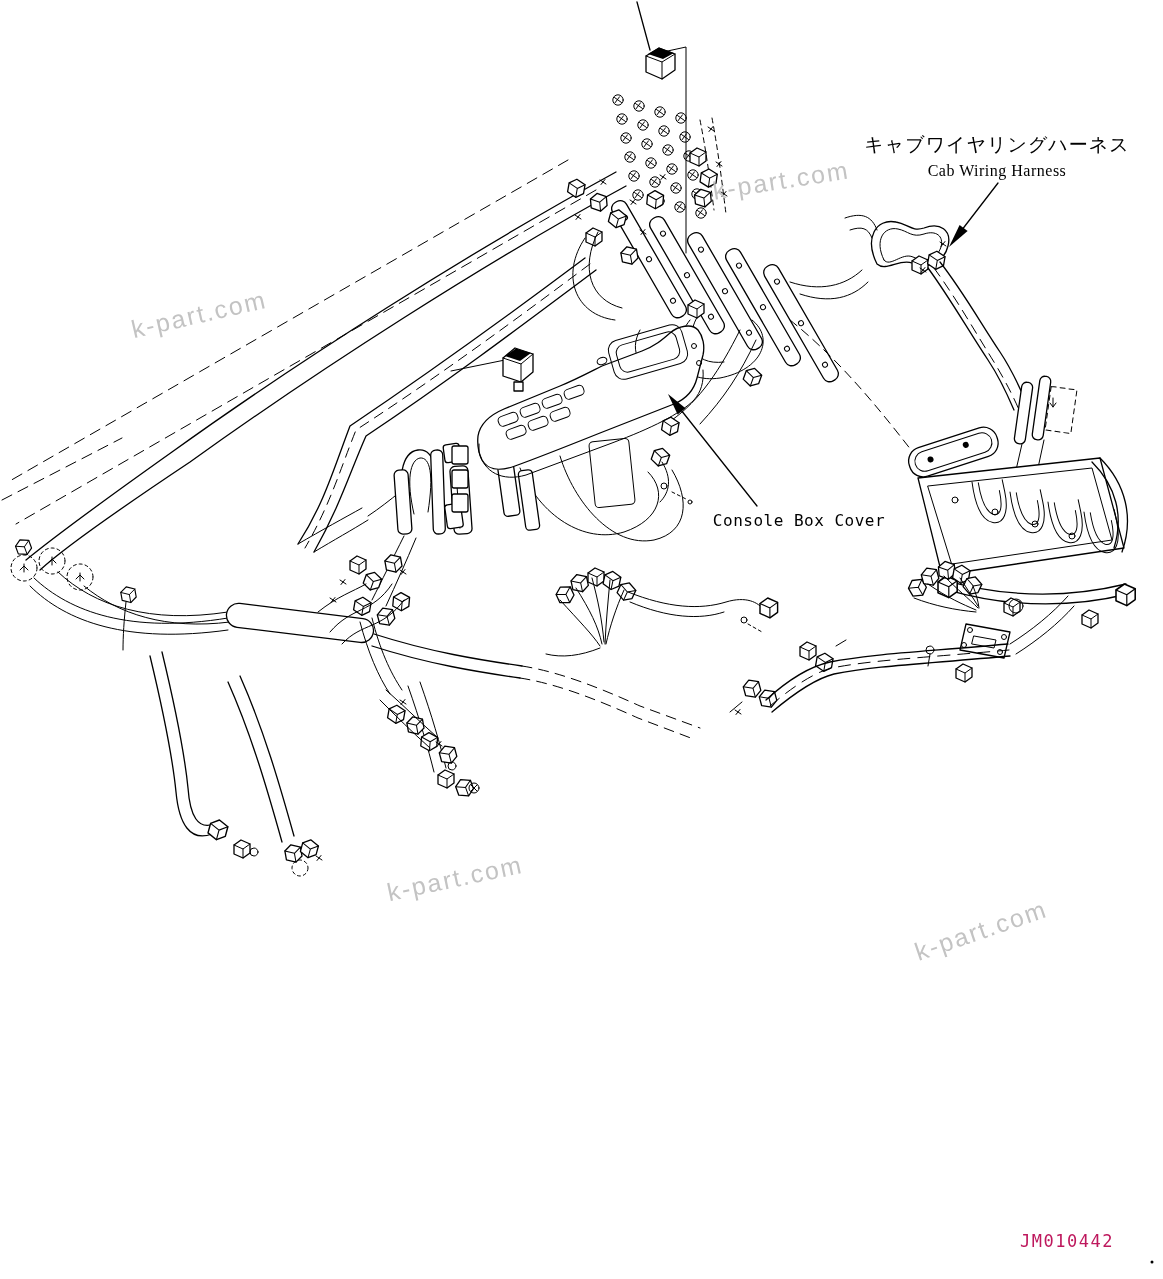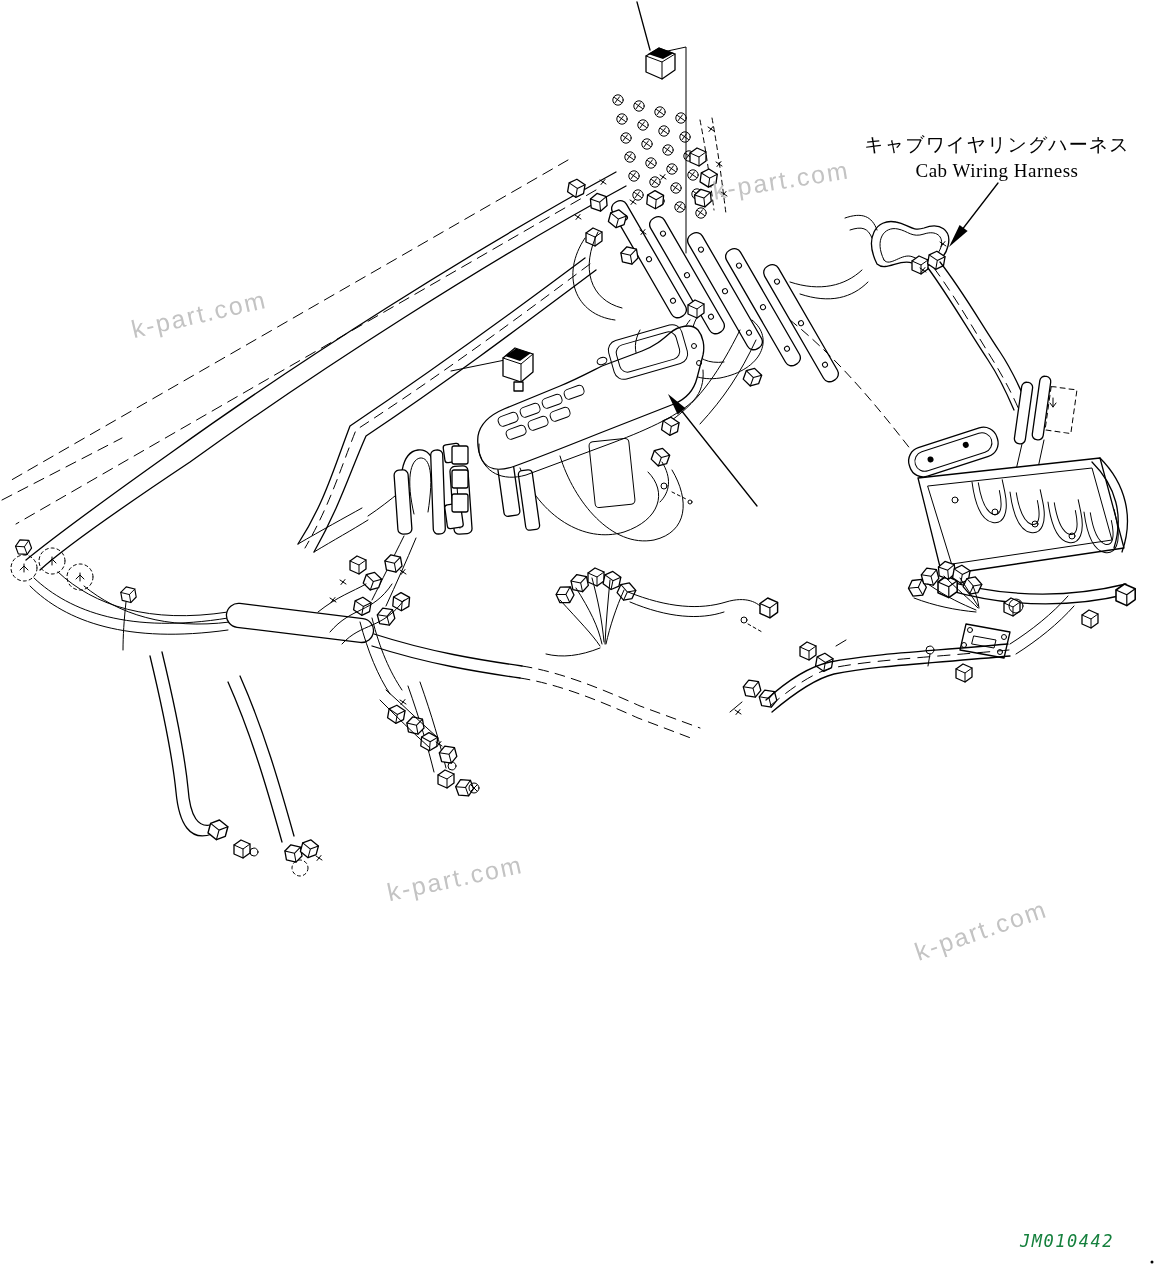--- a/index.html
+++ b/index.html
@@ -7,24 +7,24 @@
     position:relative;width:1163px;height:1279px;background:#ffffff;
     overflow:hidden;margin:0 auto;
     font-family:"DejaVu Sans Mono","DejaVu Sans",monospace;
   }
   .stage svg{position:absolute;left:0;top:0;}
   .ln{fill:none;stroke:#000;stroke-width:1.3;stroke-linecap:round;stroke-linejoin:round;}
   .th{fill:none;stroke:#000;stroke-width:1;stroke-linecap:round;stroke-linejoin:round;}
   .wf{fill:#fff;stroke:#000;stroke-width:1.3;stroke-linejoin:round;}
   .callout{position:absolute;text-align:center;color:#000;transform:translateX(-50%);white-space:nowrap;}
   .callout .jp{font-size:19px;letter-spacing:1px;line-height:26px;}
-  .callout .en{font-size:19px;letter-spacing:.5px;line-height:26px;}
+  .callout .en{font-size:16px;letter-spacing:.5px;line-height:26px;}
   .watermark{position:absolute;color:#bdbdbd;font-size:25px;letter-spacing:2px;
     font-family:"Liberation Sans","DejaVu Sans",sans-serif;opacity:.9;white-space:nowrap;}
-  .drawing-no{position:absolute;font-size:17px;letter-spacing:1.5px;color:#15803d;font-style:italic;}
+  .drawing-no{position:absolute;font-size:17px;letter-spacing:1.5px;color:#be185d;}
 </style>
 </head>
 <body>
 
 <div class="stage">
 
 <svg width="1163" height="1279" viewBox="0 0 1163 1279">
   <defs>
     <g id="cube">
       <path class="wf" d="M0,5 L7,0 L16,4 L16,13 L9,18 L0,14 Z"></path>
@@ -444,17 +444,18 @@
 <div class="watermark" style="left:712px;top:166px;transform:rotate(-9deg);">k-part.com</div>
 <div class="watermark" style="left:386px;top:864px;transform:rotate(-12deg);">k-part.com</div>
 <div class="watermark" style="left:912px;top:916px;transform:rotate(-19deg);">k-part.com</div>
 
 <div class="callout" style="left:997px;top:132px;font-family:Liberation Serif, serif;">
   <div class="jp">キャブワイヤリングハーネス</div>
   <div class="en">Cab Wiring Harness</div>
 </div>
 
 <div class="callout" style="left:799px;top:508px;">
+  <div class="en">Console Box Cover</div>
 </div>
 
 <div class="drawing-no" style="left:1020px;top:1231px;">JM010442</div>
 
 </div>
 
 </body></html>

